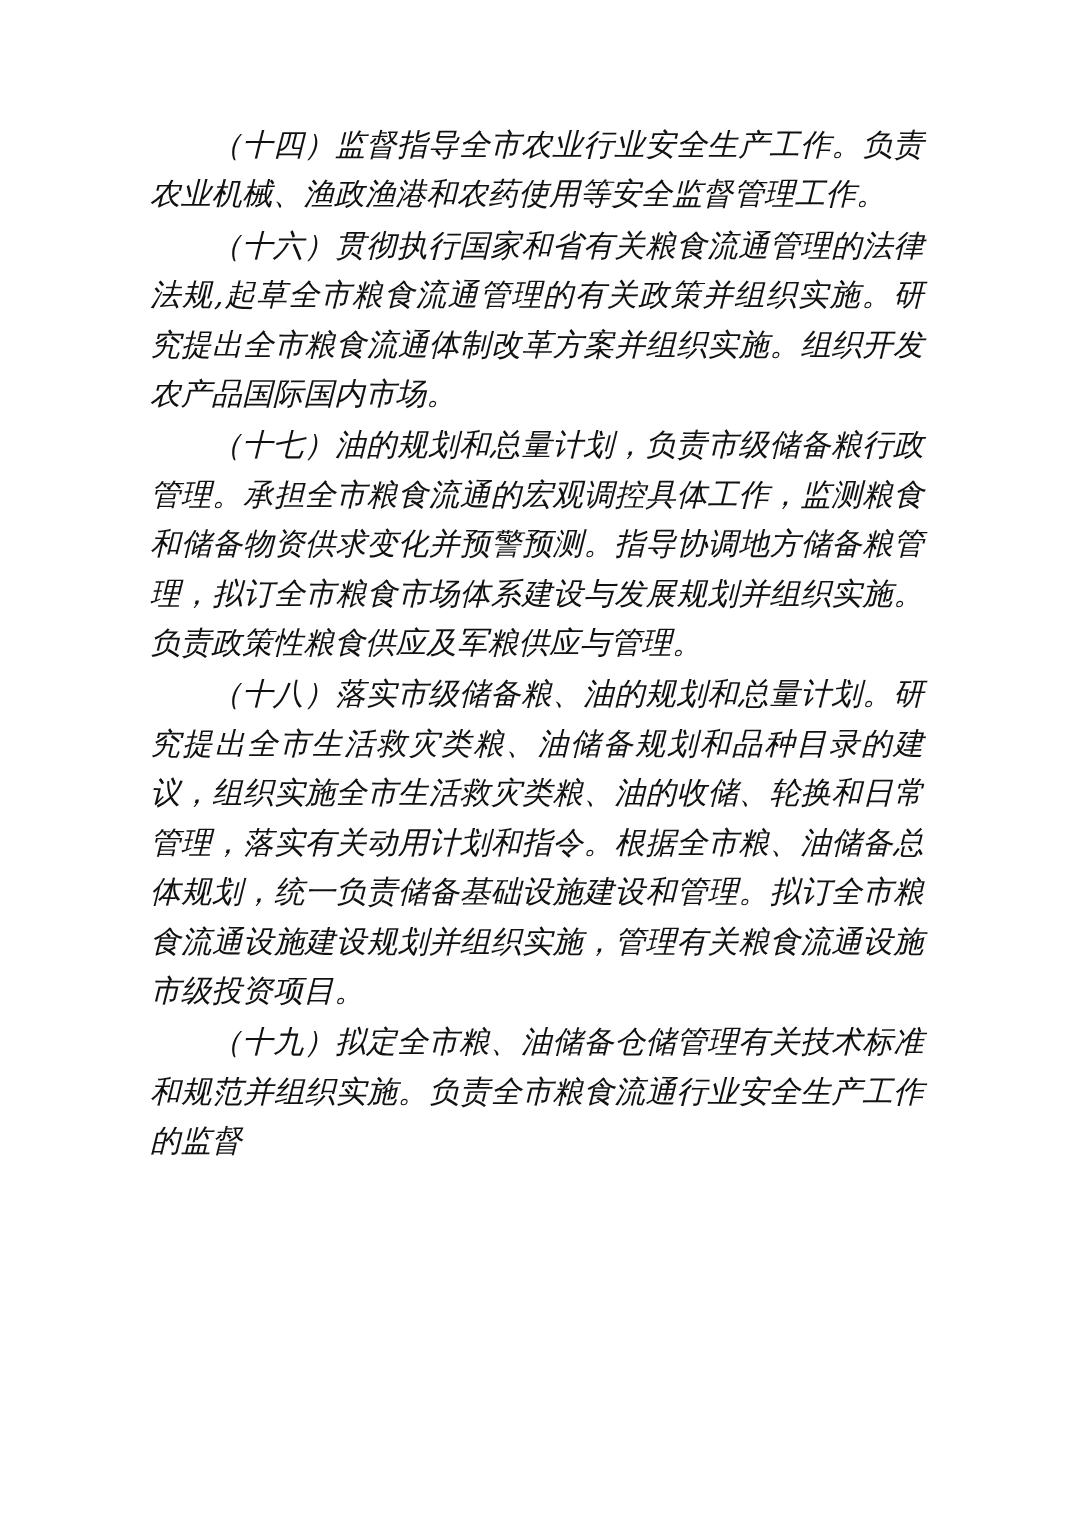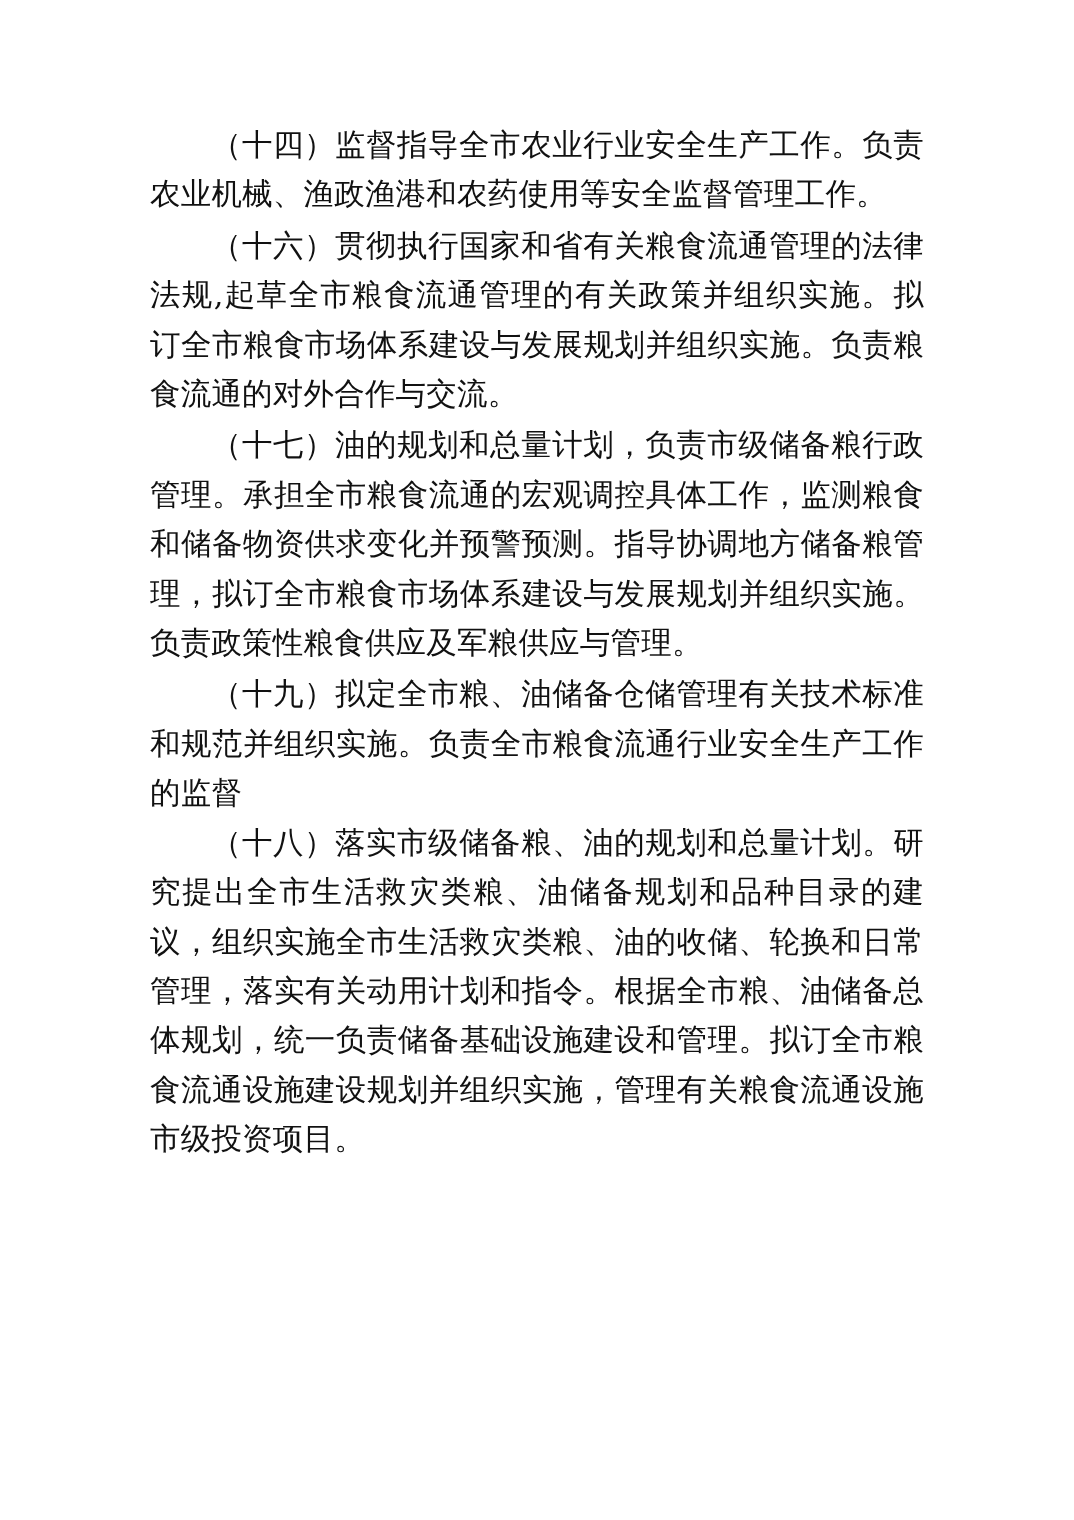--- a/index.html
+++ b/index.html
@@ -13,20 +13,21 @@
     font-family: "DejaVu Serif", "Liberation Serif", serif;
     color: #111111;
   }
   .page {
     position: relative;
     width: 1074px;
     height: 1520px;
     box-sizing: border-box;
     padding: 120px 150px 60px 150px;
     background: #ffffff;
+    font-style: italic;
   }
   .doc-body {
     font-size: 30.5px;
     line-height: 1.62;
     text-align: justify;
     text-justify: inter-ideograph;
     letter-spacing: 0.2px;
   }
   .para {
     margin: 0 0 2px 0;
@@ -36,18 +37,18 @@
   .para.last {
     margin-bottom: 0;
   }
 </style>
 </head>
 <body>
 
 <div class="page">
   <div class="doc-body">
     <p class="para">（十四）监督指导全市农业行业安全生产工作。负责农业机械、渔政渔港和农药使用等安全监督管理工作。</p>
-    <p class="para">（十六）贯彻执行国家和省有关粮食流通管理的法律法规,起草全市粮食流通管理的有关政策并组织实施。拟订全市粮食市场体系建设与发展规划并组织实施。负责粮食流通的对外合作与交流。</p>
+    <p class="para">（十六）贯彻执行国家和省有关粮食流通管理的法律法规,起草全市粮食流通管理的有关政策并组织实施。研究提出全市粮食流通体制改革方案并组织实施。组织开发农产品国际国内市场。</p>
     <p class="para">（十七）油的规划和总量计划，负责市级储备粮行政管理。承担全市粮食流通的宏观调控具体工作，监测粮食和储备物资供求变化并预警预测。指导协调地方储备粮管理，拟订全市粮食市场体系建设与发展规划并组织实施。负责政策性粮食供应及军粮供应与管理。</p>
+    <p class="para">（十八）落实市级储备粮、油的规划和总量计划。研究提出全市生活救灾类粮、油储备规划和品种目录的建议，组织实施全市生活救灾类粮、油的收储、轮换和日常管理，落实有关动用计划和指令。根据全市粮、油储备总体规划，统一负责储备基础设施建设和管理。拟订全市粮食流通设施建设规划并组织实施，管理有关粮食流通设施市级投资项目。</p>
     <p class="para last">（十九）拟定全市粮、油储备仓储管理有关技术标准和规范并组织实施。负责全市粮食流通行业安全生产工作的监督</p>
-    <p class="para">（十八）落实市级储备粮、油的规划和总量计划。研究提出全市生活救灾类粮、油储备规划和品种目录的建议，组织实施全市生活救灾类粮、油的收储、轮换和日常管理，落实有关动用计划和指令。根据全市粮、油储备总体规划，统一负责储备基础设施建设和管理。拟订全市粮食流通设施建设规划并组织实施，管理有关粮食流通设施市级投资项目。</p>
   </div>
 </div>
 
 </body></html>

